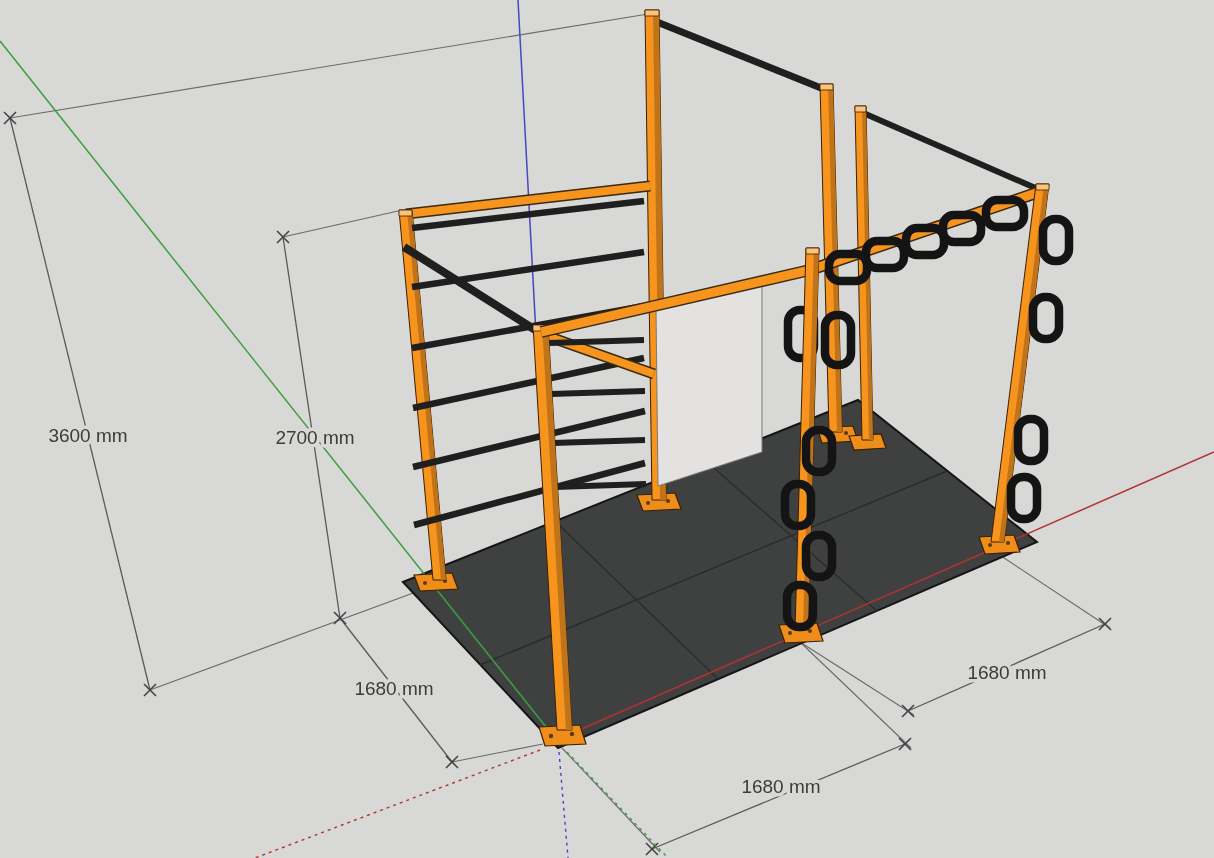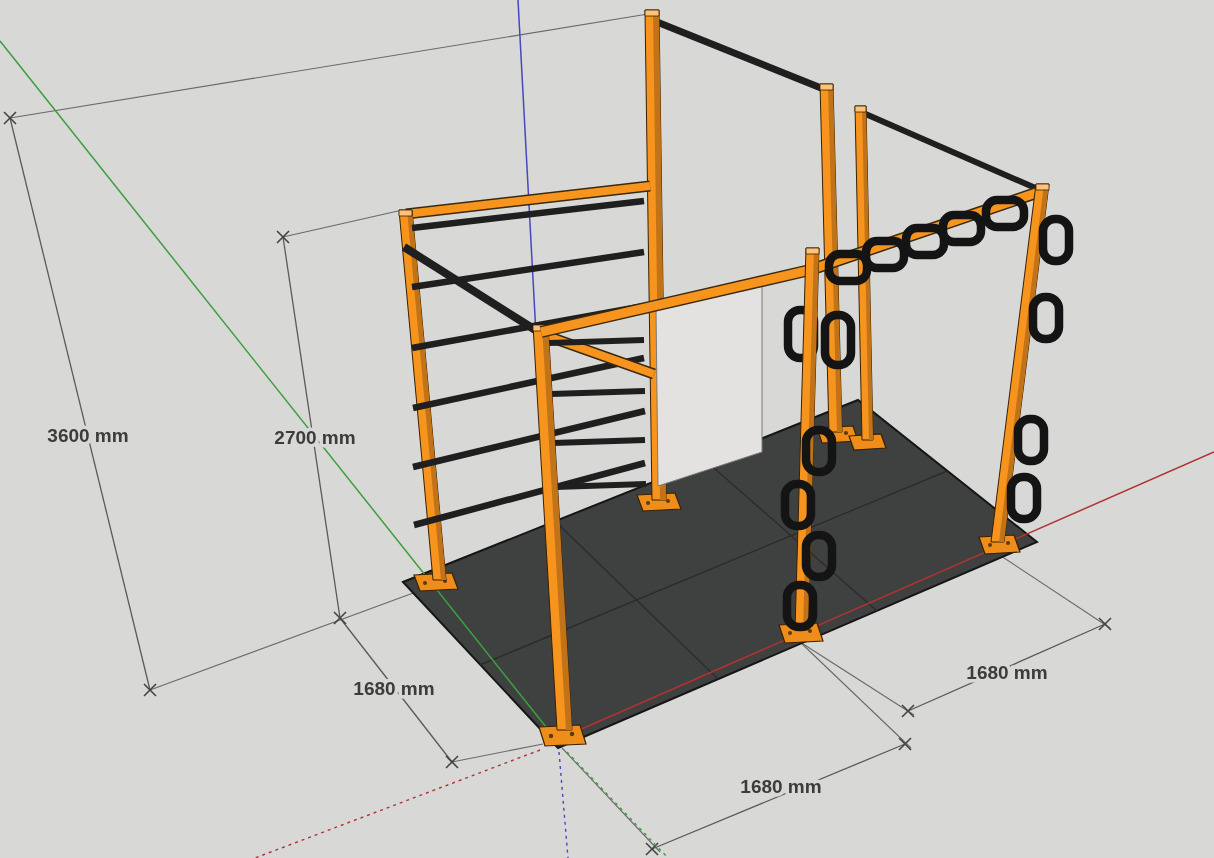--- a/index.html
+++ b/index.html
@@ -1,16 +1,16 @@
 <!DOCTYPE html>
 <html><head>
 <meta charset="utf-8">
 <style>
   html,body{margin:0;padding:0;background:#d8d8d6;}
-  .viewport{width:1214px;height:858px;position:relative;overflow:hidden;font-family:"Liberation Sans",sans-serif;font-weight:bold;}
+  .viewport{width:1214px;height:858px;position:relative;overflow:hidden;font-family:"Liberation Sans",sans-serif;}
   svg{display:block;}
   .dimline{stroke:#5a5a5a;stroke-width:1.3;fill:none;}
   .extline{stroke:#6a6a6a;stroke-width:1.1;fill:none;}
   .tick{stroke:#444;stroke-width:1.6;}
   .dimtext{font-family:"Liberation Sans",sans-serif;font-size:19px;fill:#3c3c3c;
            paint-order:stroke;stroke:#d8d8d6;stroke-width:7px;text-anchor:middle;}
   .barblack{stroke:#1f1f1f;fill:none;}
   .beamcore{stroke:#f7941e;fill:none;}
   .beamedge{stroke:#3a2a10;fill:none;}
   .postmain{fill:#f7941e;stroke:#3a2000;stroke-width:1;}

